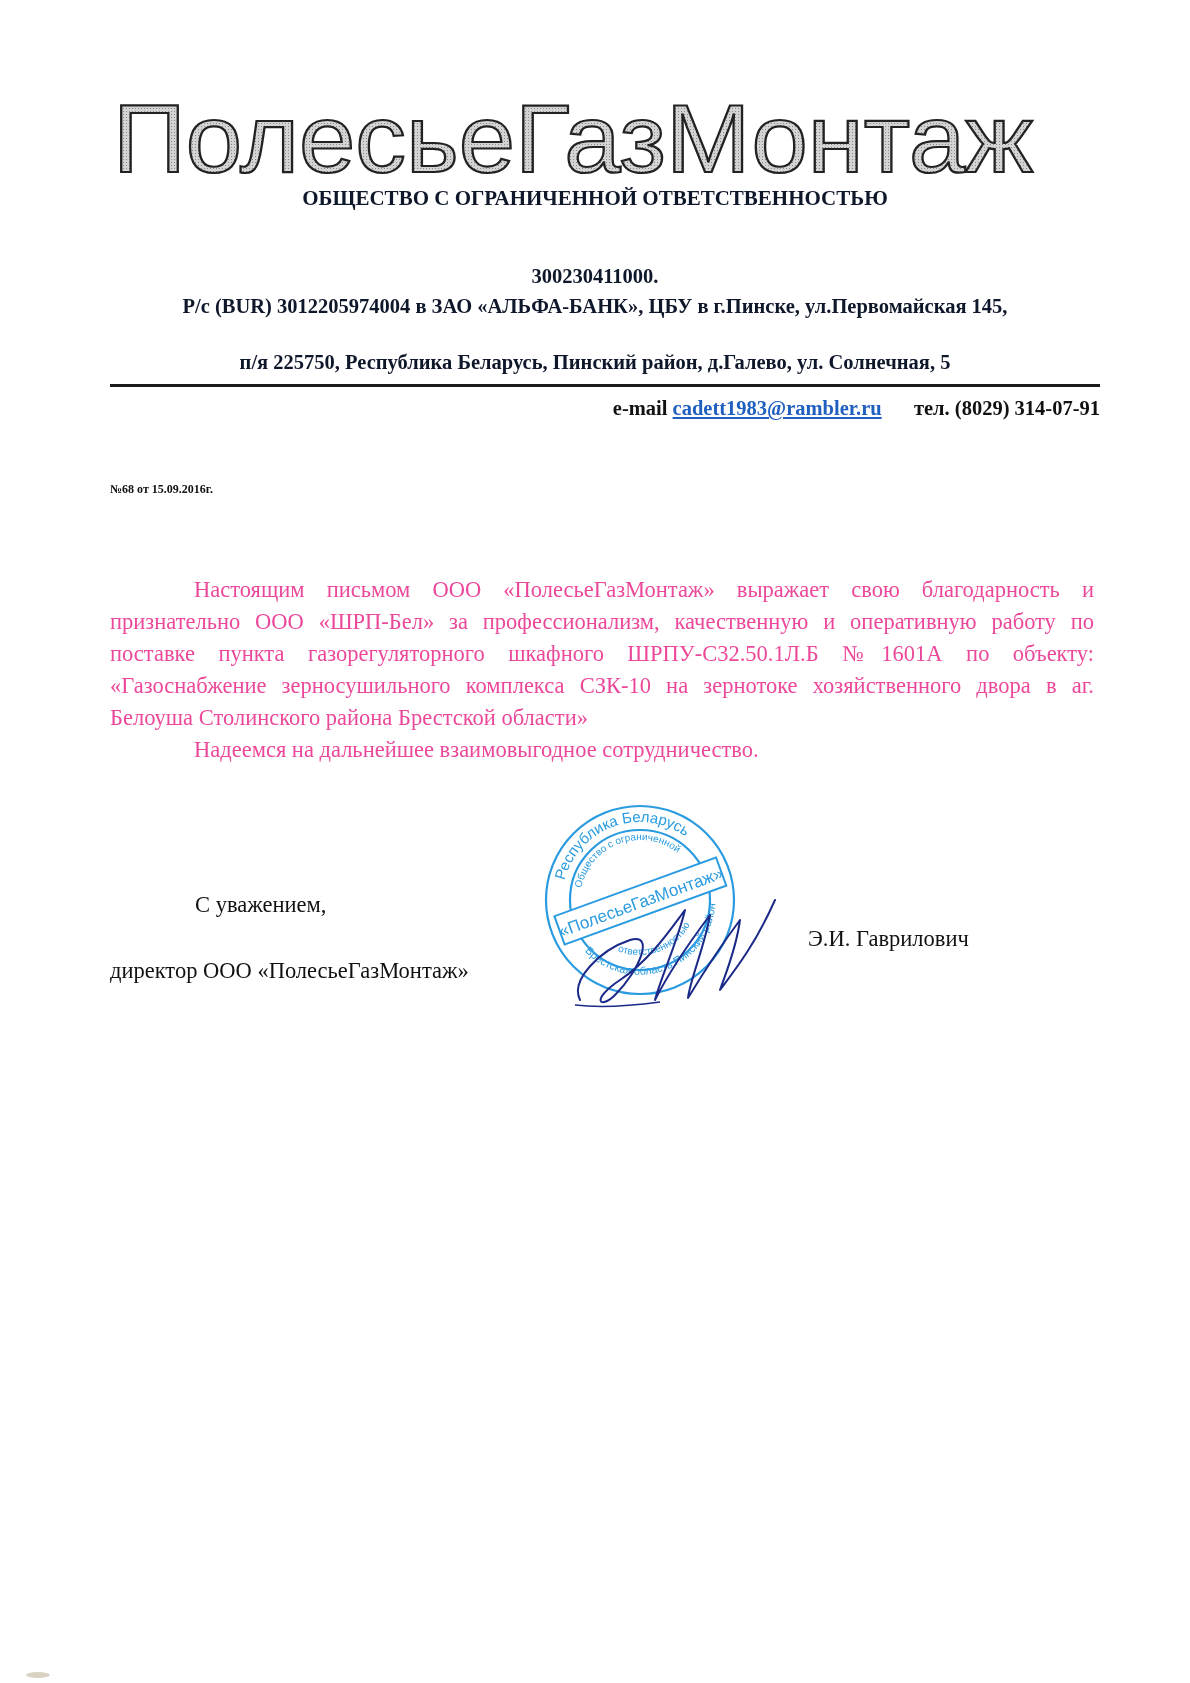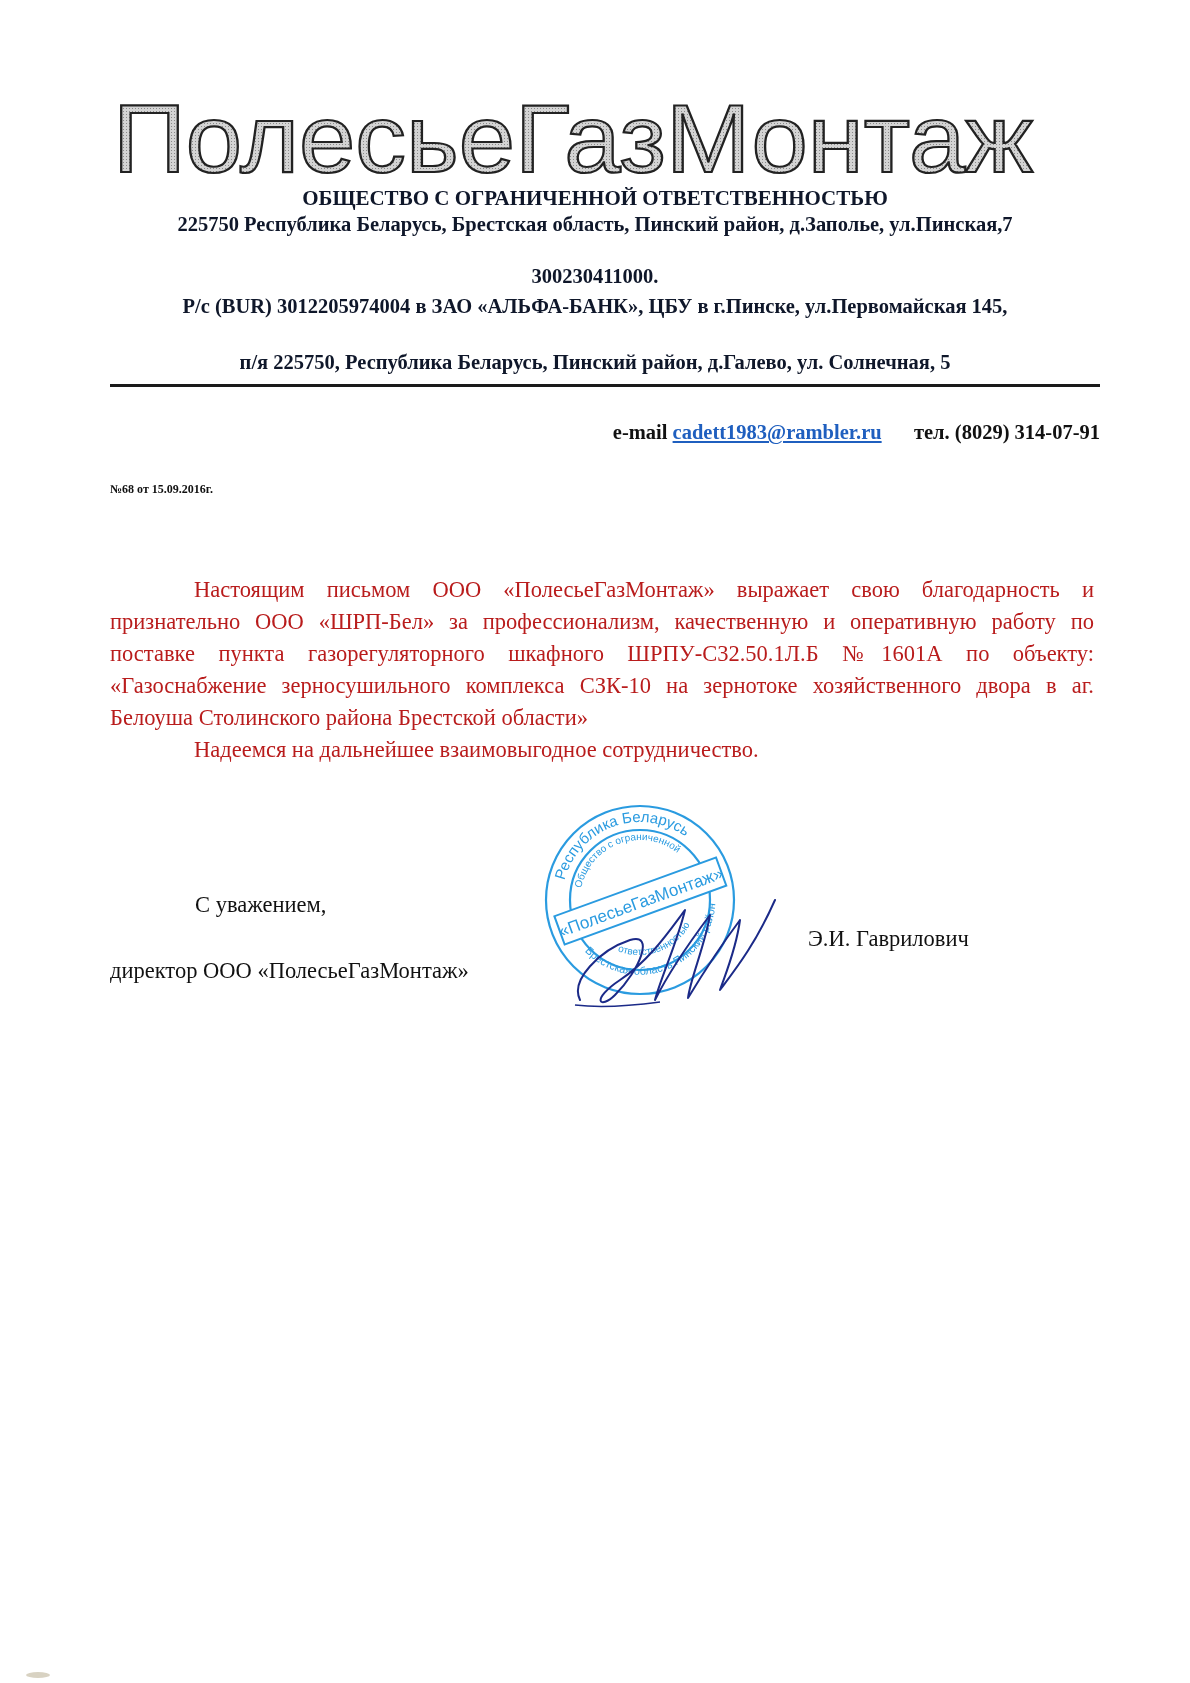--- a/index.html
+++ b/index.html
@@ -24,34 +24,34 @@
   .hdr-code { top: 319px; }
   .hdr-po { top: 349px; }
 
   .rule {
     position: absolute; left: 110px; top: 384px; width: 990px; height: 0;
     border-top: 3px solid #1a1a1a;
   }
 
   .contact {
     position: absolute; right: 90px; top: 395px; white-space: nowrap;
-    font-family: "Liberation Serif", serif; font-weight: bold; font-size: 20.5px; line-height: 26px; margin-top: 24px;
+    font-family: "Liberation Serif", serif; font-weight: bold; font-size: 20.5px; line-height: 26px;
   }
   .contact .email-link { color: #1f5fbf; text-decoration: underline; }
   .contact .gap { display: inline-block; width: 22px; }
 
   .ref {
     position: absolute; left: 110px; top: 482px;
     font-family: "Liberation Serif", serif; font-weight: bold; font-size: 12px;
   }
 
   .body-text {
     position: absolute; left: 110px; top: 574px; width: 984px;
     font-family: "Liberation Serif", serif; font-size: 22.5px; line-height: 32px;
-    text-align: justify; color: #b91c1c;
+    text-align: justify; color: #ec4899;
   }
   .body-text p { margin: 0; text-indent: 84px; }
 
   .regards {
     position: absolute; left: 195px; top: 892px;
     font-family: "Liberation Serif", serif; font-size: 22.5px;
   }
   .signer-title {
     position: absolute; left: 110px; top: 926px;
     font-family: Liberation Serif, serif; font-size: 22.5px; white-space: nowrap; margin-top: 32px;
@@ -77,21 +77,20 @@
         <pattern id="dots" width="3" height="3" patternUnits="userSpaceOnUse">
           <rect width="3" height="3" fill="#d4d4d4"></rect>
           <rect width="1" height="1" fill="#8a8a8a"></rect>
         </pattern>
       </defs>
       <text x="465" y="76" text-anchor="middle" textLength="920" lengthAdjust="spacingAndGlyphs" font-family="Liberation Sans, sans-serif" font-size="96" fill="url(#dots)" stroke="#222" stroke-width="2.2">ПолесьеГазМонтаж</text>
     </svg>
   </div>
 
   <div class="hdr hdr-org">ОБЩЕСТВО С ОГРАНИЧЕННОЙ ОТВЕТСТВЕННОСТЬЮ</div>
-  <div class="hdr hdr-addr">225750 Республика Беларусь, Брестская область, Пинский район, д.Заполье, ул.Пинская,7</div>
   <div class="hdr hdr-okpo">300230411000.</div>
   <div class="hdr hdr-bank">Р/с (BUR) 3012205974004 в ЗАО «АЛЬФА-БАНК», ЦБУ в г.Пинске, ул.Первомайская 145,</div>
   <div class="hdr hdr-po">п/я 225750, Республика Беларусь, Пинский район, д.Галево, ул. Солнечная, 5</div>
 
   <div class="rule"></div>
 
   <div class="contact">
     <span>e-mail</span>
     <a class="email-link">cadett1983@rambler.ru</a>
     <span class="gap"></span>

